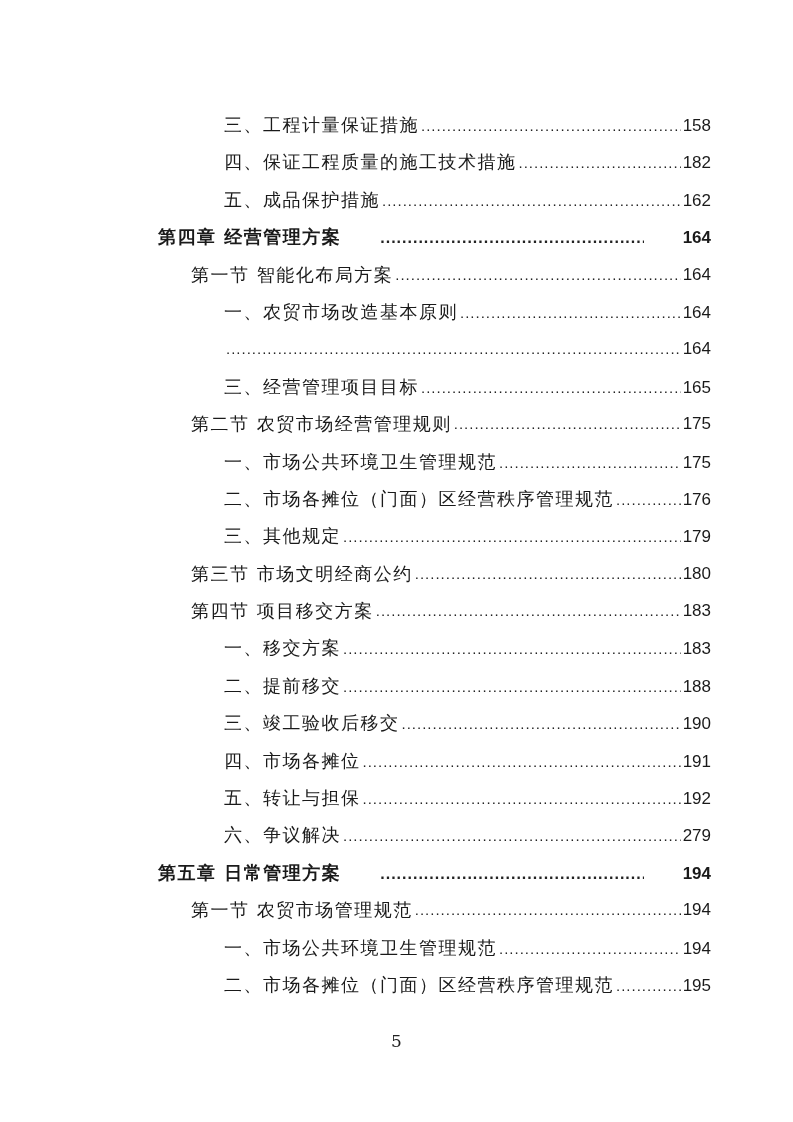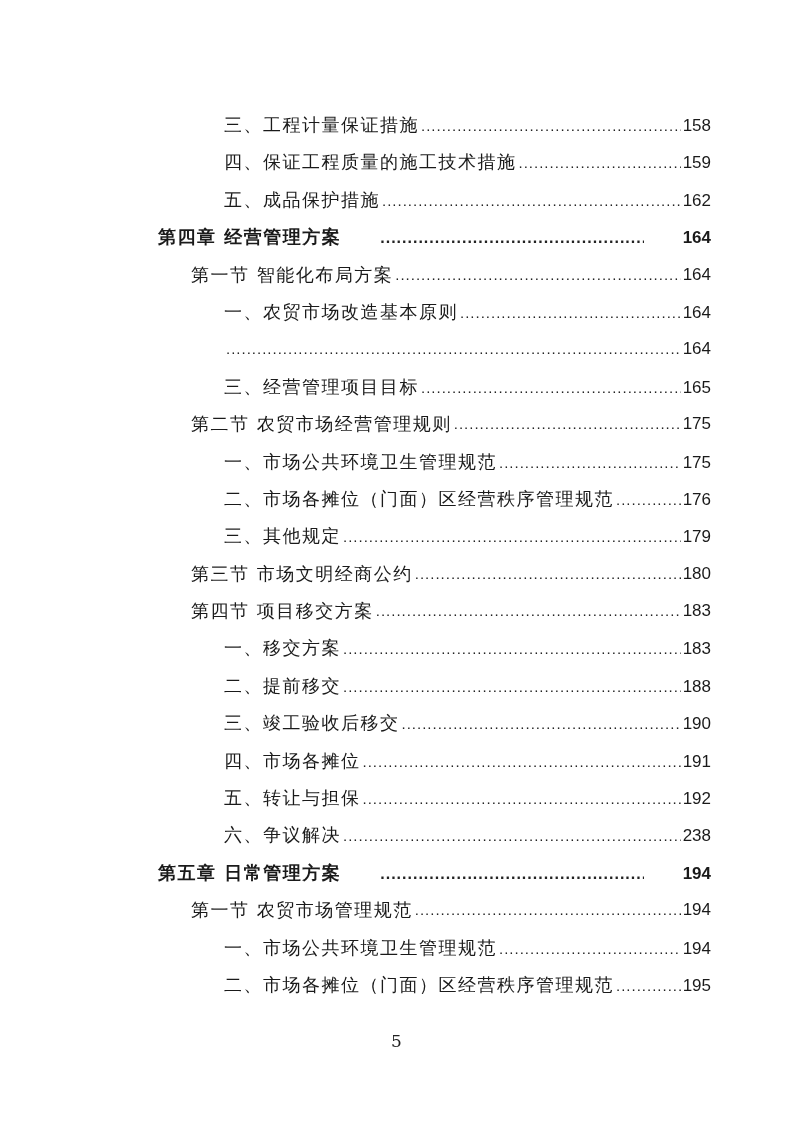--- a/index.html
+++ b/index.html
@@ -25,21 +25,21 @@
 
 <div class="toc">
   <div class="toc-row lvl-3">
       <span class="label">三、工程计量保证措施</span>
       <span class="dots"></span>
       <span class="page">158</span>
     </div>
   <div class="toc-row lvl-3">
       <span class="label">四、保证工程质量的施工技术措施</span>
       <span class="dots"></span>
-      <span class="page">159</span>
+      <span class="page">182</span>
     </div>
   <div class="toc-row lvl-3">
       <span class="label">五、成品保护措施</span>
       <span class="dots"></span>
       <span class="page">162</span>
     </div>
   <div class="toc-row lvl-1">
       <span class="label">第四章 经营管理方案</span>
       <span class="dots"></span>
       <span class="page">164</span>
@@ -114,21 +114,21 @@
       <span class="page">191</span>
     </div>
   <div class="toc-row lvl-3">
       <span class="label">五、转让与担保</span>
       <span class="dots"></span>
       <span class="page">192</span>
     </div>
   <div class="toc-row lvl-3">
       <span class="label">六、争议解决</span>
       <span class="dots"></span>
-      <span class="page">238</span>
+      <span class="page">279</span>
     </div>
   <div class="toc-row lvl-1">
       <span class="label">第五章 日常管理方案</span>
       <span class="dots"></span>
       <span class="page">194</span>
     </div>
   <div class="toc-row lvl-2">
       <span class="label">第一节 农贸市场管理规范</span>
       <span class="dots"></span>
       <span class="page">194</span>

